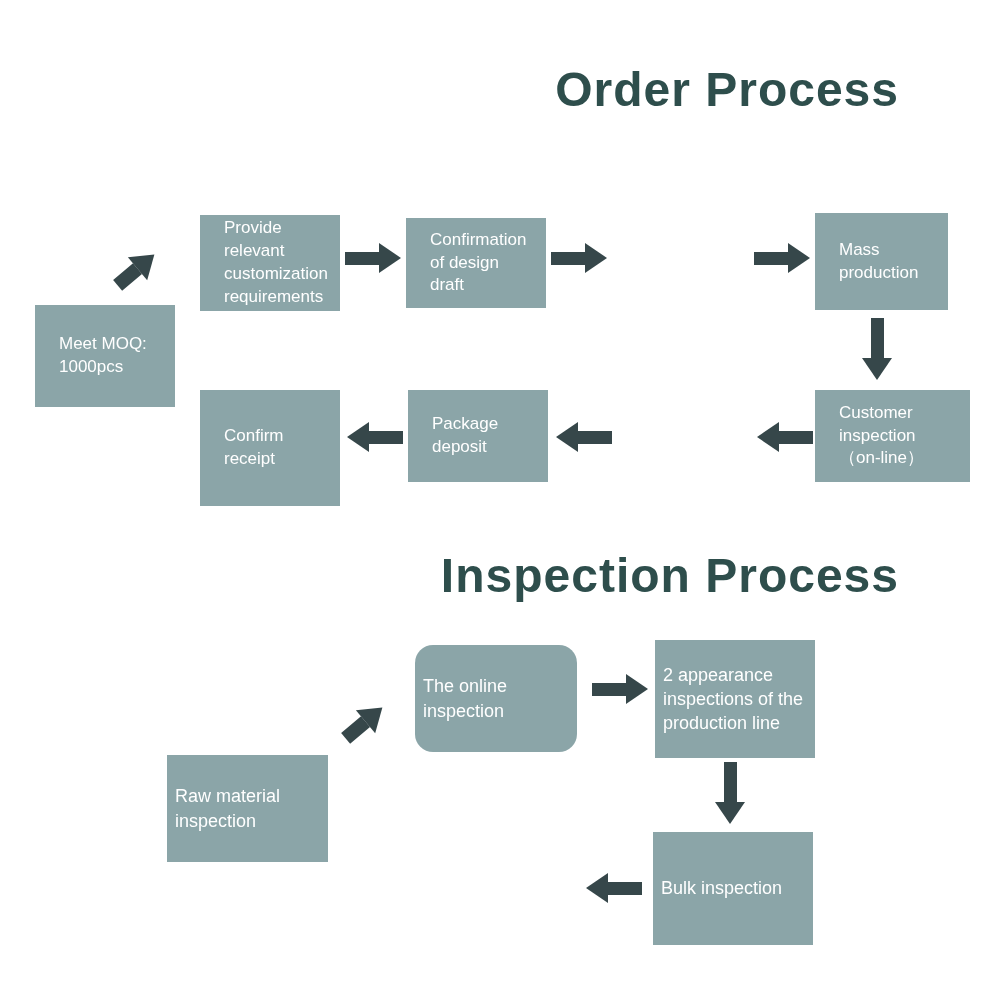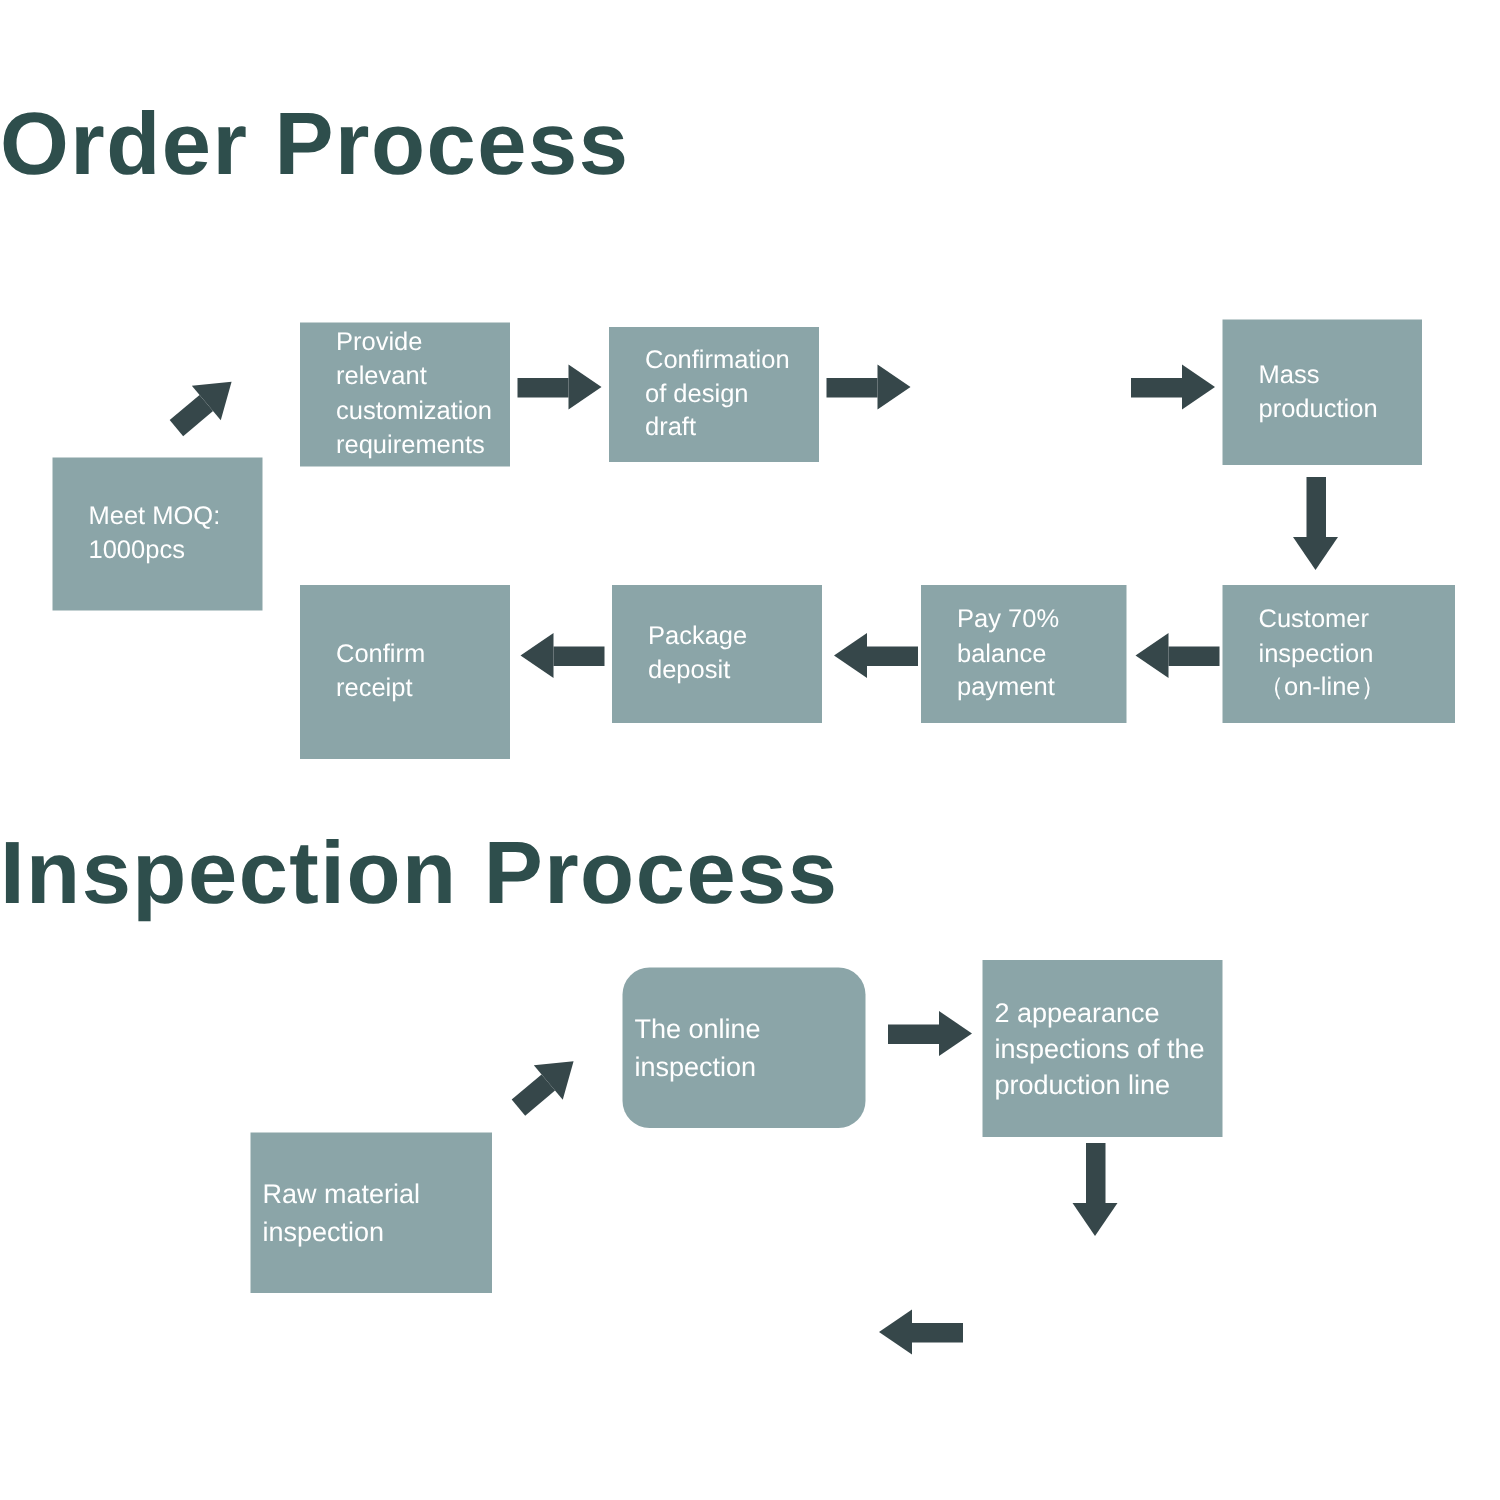--- a/index.html
+++ b/index.html
@@ -15,23 +15,23 @@
     position: relative;
     width: 1000px;
     height: 1000px;
     background: var(--background);
     font-family: "Liberation Sans", sans-serif;
     overflow: hidden;
   }
   .proc-title {
     position: absolute;
     left: 0; width: 899px;
-    text-align: left;
+    text-align: right;
     font-weight: bold;
-    font-size: 59px;
+    font-size: 48px;
     letter-spacing: 1px;
     color: var(--title);
   }
   .box {
     position: absolute;
     background: var(--box-fill);
     color: var(--box-text);
     display: flex;
     align-items: center;
     font-size: 17px;
@@ -76,21 +76,20 @@
 
   <div class="box" style="left:200px; top:215px; width:140px; height:96px;">Provide relevant customization requirements</div>
 
   <div class="box" style="left:406px; top:218px; width:140px; height:90px;">Confirmation of design draft</div>
 
 
   <div class="box" style="left:815px; top:213px; width:133px; height:97px;">Mass production</div>
 
   <div class="box" style="left:815px; top:390px; width:155px; height:92px;">Customer inspection（on-line）</div>
 
-  <div class="box" style="left:614px; top:390px; width:137px; height:92px;">Pay 70% balance payment</div>
 
   <div class="box" style="left:408px; top:390px; width:140px; height:92px;">Package deposit</div>
 
   <div class="box" style="left:200px; top:390px; width:140px; height:116px;">Confirm receipt</div>
 
   <div class="arrow arrow-diag" style="left:112px; top:255px;">
     <div class="shaft"></div>
       <div class="arrow-right head" style="border-top:15px solid transparent;border-bottom:15px solid transparent;border-left:22px solid var(--arrow);width:0;height:0;"></div>
   </div>
 
@@ -130,20 +129,21 @@
   </div>
 
   <div class="proc-title" style="top:548px;">Inspection Process</div>
 
   <div class="box big" style="left:167px; top:755px; width:161px; height:107px;">Raw material inspection</div>
 
   <div class="box big" style="left:415px; top:645px; width:162px; height:107px;border-radius:18px;">The online inspection</div>
 
   <div class="box big" style="left:655px; top:640px; width:160px; height:118px;">2 appearance inspections of the production line</div>
 
+  <div class="box big" style="left:653px; top:832px; width:160px; height:113px;">Bulk inspection</div>
 
 
   <div class="arrow arrow-diag" style="left:340px; top:708px;">
     <div class="shaft"></div>
       <div class="arrow-right head" style="border-top:15px solid transparent;border-bottom:15px solid transparent;border-left:22px solid var(--arrow);width:0;height:0;"></div>
   </div>
 
   <div class="arrow arrow-right" style="left:592px; top:674px;">
     <div class="shaft"></div>
       <div class="head"></div>

